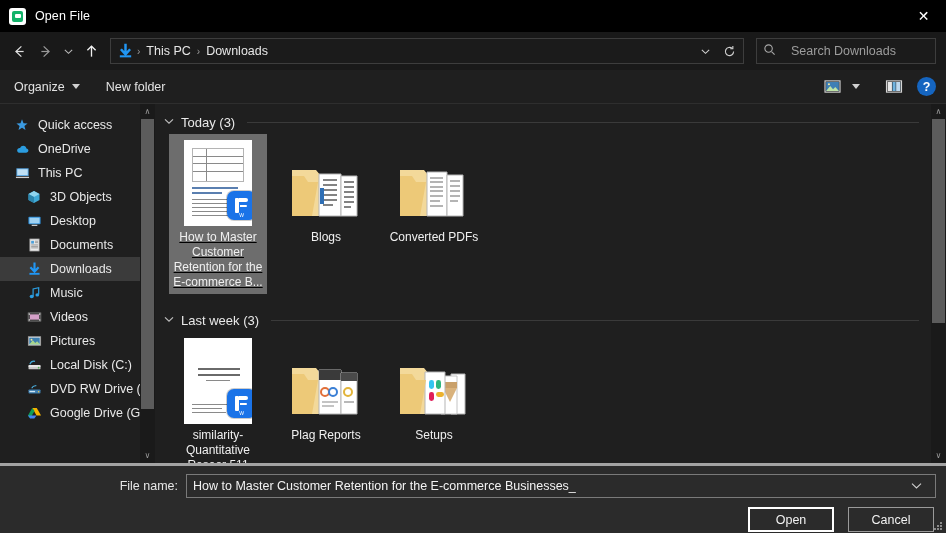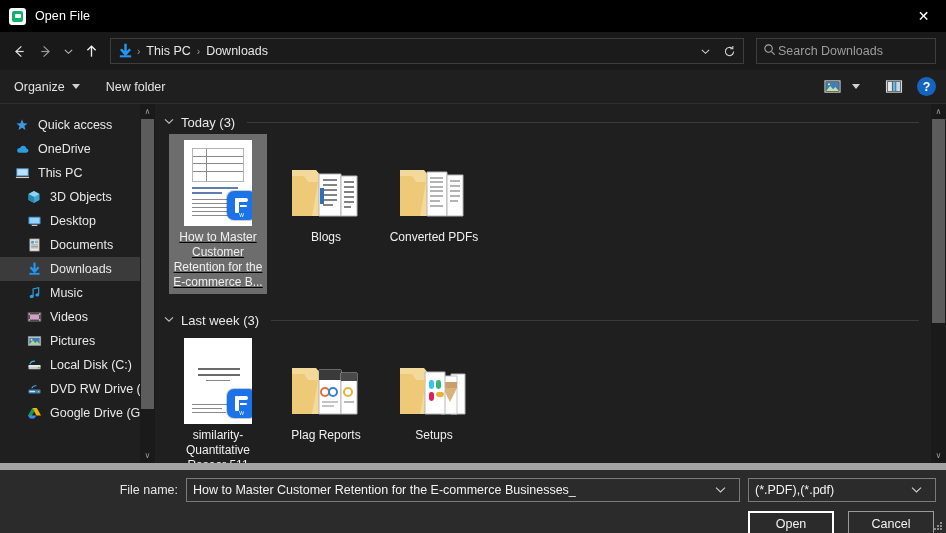--- a/index.html
+++ b/index.html
@@ -90,21 +90,21 @@
     color: #cfcfcf;
   }
   .searchbox {
     width: 180px; height: 26px; flex: none;
     margin-left: 12px;
     border: 1px solid #3d3d3d;
     background: #1b1b1b;
     display: flex; align-items: center;
     padding: 0 6px;
   }
-  .search-ph { color: #9d9d9d; font-size: 12.5px; margin-left: 2px; }
+  .search-ph { color: #9d9d9d; font-size: 12.5px; margin-left: 15px; }
 
   
   .cmdbar {
     height: 34px; min-height: 34px;
     background: #1f1f1f;
     border-bottom: 1px solid #2e2e2e;
     display: flex; align-items: center;
     padding: 0 10px 0 14px;
   }
   .cmd-item {
@@ -235,21 +235,21 @@
   .pdf-badge .w {
     position: absolute; bottom: 2px; left: 50%;
     transform: translateX(-50%);
     font-size: 5px; color: #fff;
   }
 
   
   .footer {
     height: 70px; min-height: 70px;
     background: #2b2b2b;
-    border-top: 7px solid #a3a3a3;
+    border-top: 3px solid #a3a3a3;
     position: relative;
   }
   .fn-row { display: flex; align-items: center; padding: 8px 10px 0 0; }
   .fn-label {
     width: 186px; text-align: right; padding-right: 8px;
     color: #e6e6e6; font-size: 12.5px;
   }
   .combo {
     height: 24px; background: #2b2b2b;
     border: 1px solid #7a7a7a;
@@ -713,28 +713,20 @@
     <div class="fn-row">
       <div class="fn-label">File name:</div>
       <div class="combo fn-input">
         <span class="val">How to Master Customer Retention for the E-commerce Businesses_</span>
         <span class="chev">
           <svg width="11" height="8" viewBox="0 0 11 8">
               <path d="M1 1.6 5.5 6 10 1.6" fill="none" stroke="#cfcfcf" stroke-width="1.1"></path>
             </svg>
         </span>
       </div>
-      <div class="combo filter-combo">
-        <span class="val">(*.PDF),(*.pdf)</span>
-        <span class="chev">
-          <svg width="11" height="8" viewBox="0 0 11 8">
-              <path d="M1 1.6 5.5 6 10 1.6" fill="none" stroke="#cfcfcf" stroke-width="1.1"></path>
-            </svg>
-        </span>
-      </div>
     </div>
 
     <div class="btn-row">
       <div class="btn primary">Open</div>
       <div class="btn secondary">Cancel</div>
     </div>
 
     <div class="grip">
       <i style="left:7px;top:1px"></i>
       <i style="left:4px;top:4px"></i>

